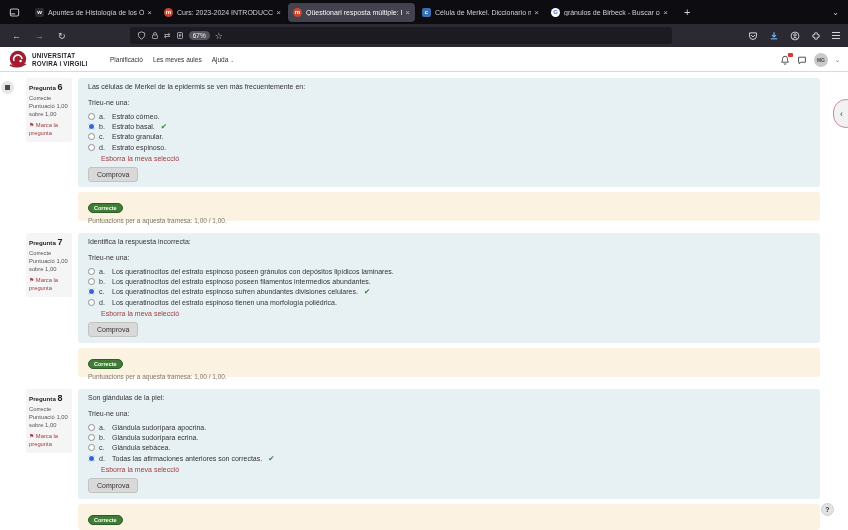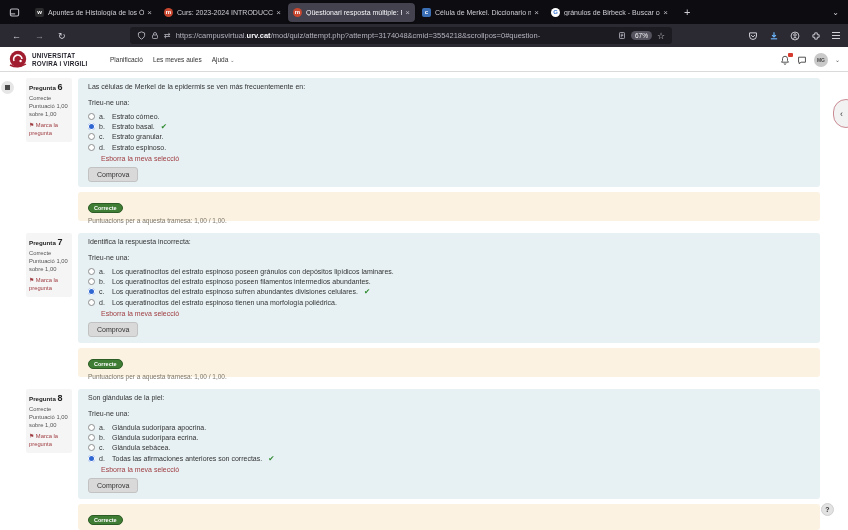--- a/index.html
+++ b/index.html
@@ -159,21 +159,20 @@
         <path d="M8 1.5 L13.5 3.5 V8 C13.5 11.5 8 14.5 8 14.5 C8 14.5 2.5 11.5 2.5 8 V3.5 Z"></path>
       </svg>
     </span>
     <span>
       <svg width="8" height="9" viewBox="0 0 16 16" fill="none" stroke="currentColor" stroke-width="1.6">
         <rect x="3" y="7" width="10" height="7" rx="1.5"></rect>
           <path d="M5 7 V5 a3 3 0 0 1 6 0 V7"></path>
       </svg>
     </span>
     <span style="font-size:8px">⇄</span>
-    <span class="url-text"><span>https://campusvirtual.</span><span class="host-bold">urv.cat</span><span>/mod/quiz/attempt.php?attempt=3174048&amp;cmid=3554218&amp;scrollpos=0#question-</span></span>
     <span>
       <svg width="8" height="9" viewBox="0 0 16 16" fill="none" stroke="currentColor" stroke-width="1.6">
         <rect x="3" y="2" width="10" height="12" rx="1.5"></rect>
           <line x1="5.5" y1="5.5" x2="10.5" y2="5.5"></line>
           <line x1="5.5" y1="8" x2="10.5" y2="8"></line>
           <line x1="5.5" y1="10.5" x2="8.5" y2="10.5"></line>
       </svg>
     </span>
     <span class="zoom-pill">67%</span>
     <span class="star">☆</span>

